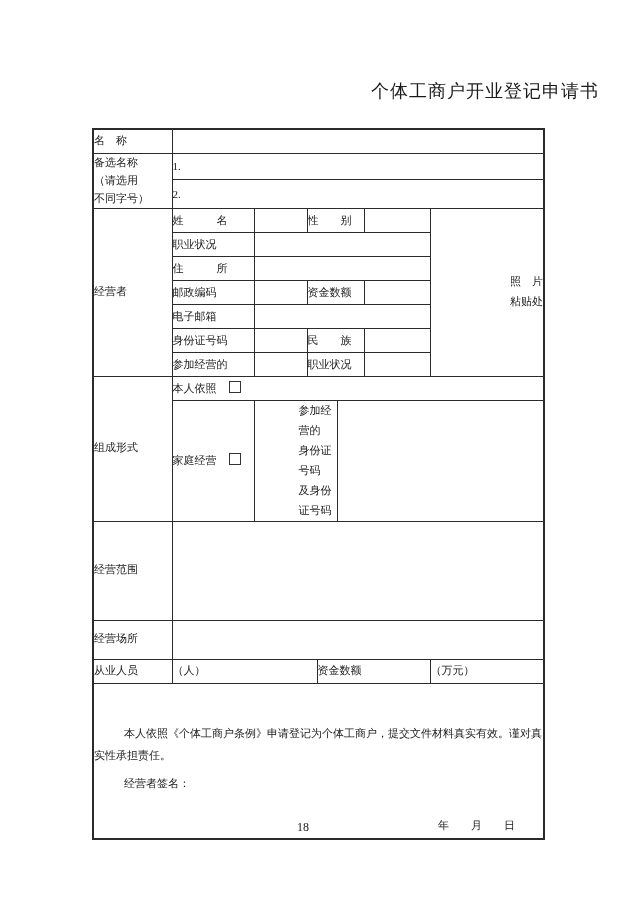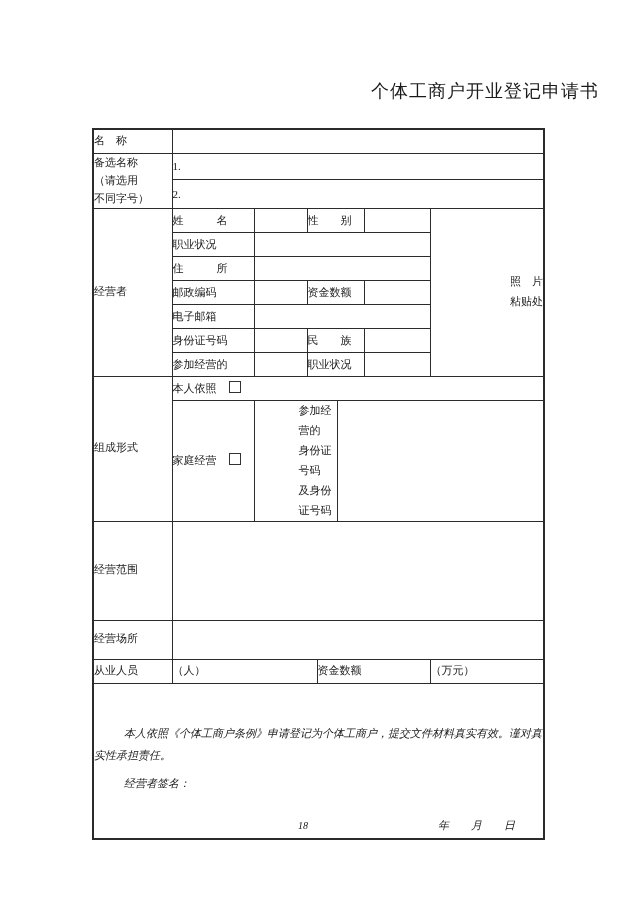--- a/index.html
+++ b/index.html
@@ -60,21 +60,20 @@
     height: 10px;
     border: 1px solid #333;
     margin-left: 12px;
     vertical-align: -1px;
     background: #fff;
   }
   td.decl {
     vertical-align: top;
     position: relative;
     padding: 13px 3px 0 3px;
-    font-style: italic;
   }
   .decl-text {
     margin: 0;
     text-indent: 30px;
     line-height: 22px;
   }
   .sign-line {
     margin: 6px 0 6px 0;
     text-indent: 30px;
     line-height: 22px;
@@ -84,22 +83,21 @@
     right: 28px;
     bottom: 6px;
     line-height: 14px;
   }
   .pagenum {
     position: absolute;
     top: 820px;
     left: 0;
     width: 606px;
     text-align: center;
-    font-size: 10px;
-    font-style: italic;
+    font-size: 12px;
   }
 </style>
 </head>
 <body>
 
 <div class="title">个体工商户开业登记申请书</div>
 
 <table class="form">
   <colgroup>
     <col style="width:79px">

